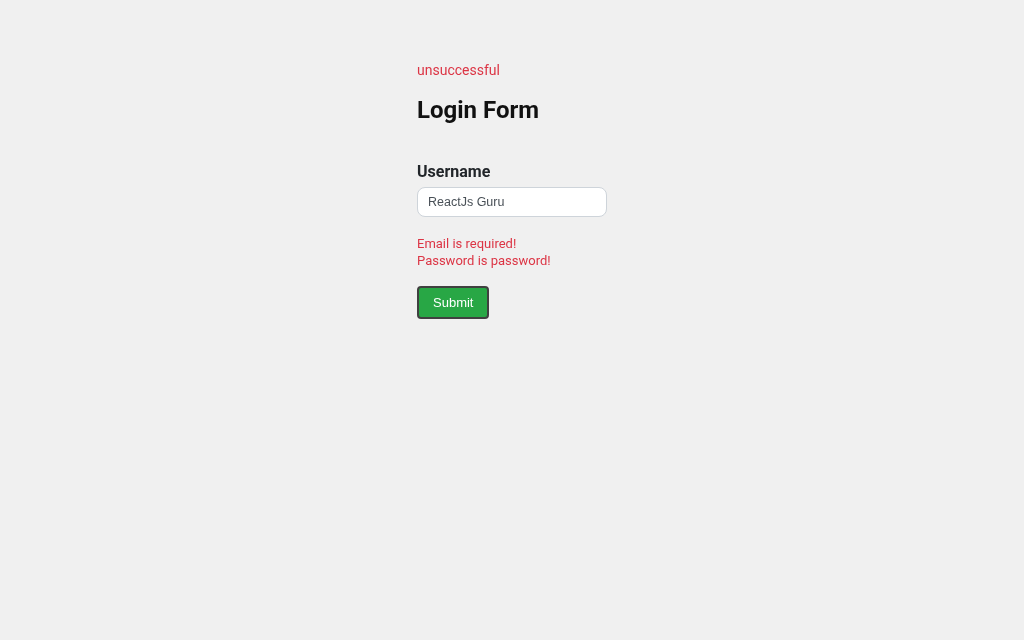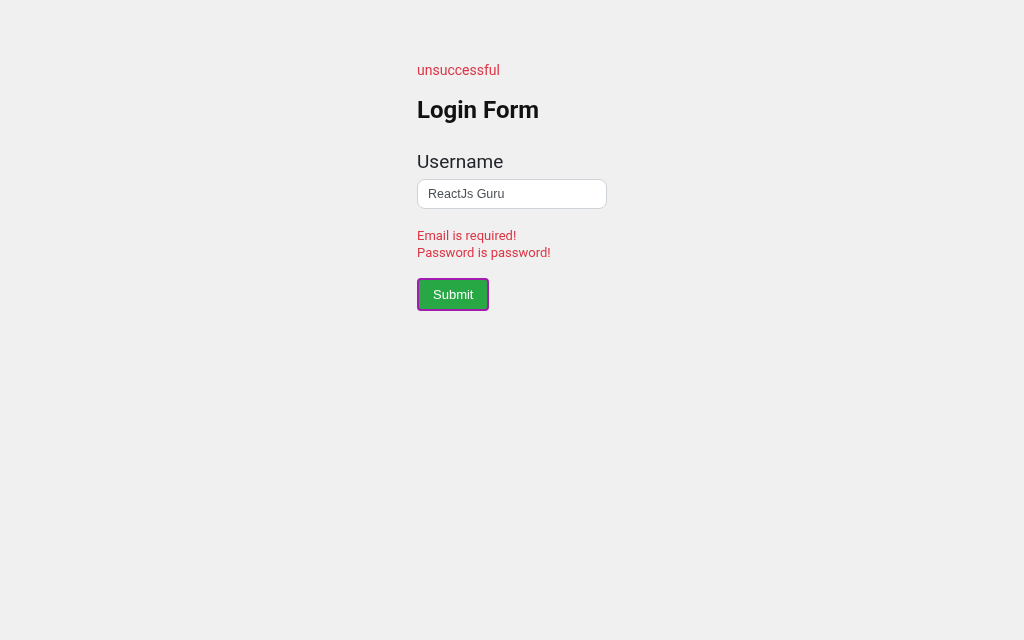--- a/index.html
+++ b/index.html
@@ -21,30 +21,31 @@
     }
     .status-message {
       color: #dc3545;
       font-size: 14px;
       margin-bottom: 18px;
     }
     .form-title {
       font-size: 24px;
       font-weight: 700;
       color: #111;
-      margin-bottom: 26px;
+      margin-bottom: 38px;
     }
     .form-group {
       margin-bottom: 25px;
     }
     .form-label {
       display: block;
-      font-size: 19px;
+      font-size: 16px;
       color: #212529;
       margin-bottom: 6px;
+      font-weight: bold;
     }
     .form-input {
       width: 190px;
       padding: 7px 10px;
       font-size: 12.5px;
       border: 1px solid #ced4da;
       border-radius: 8px;
       background-color: #fff;
       color: #495057;
     }
@@ -54,21 +55,21 @@
     }
     .error-message {
       color: #dc3545;
       font-size: 13px;
       margin-top: -6px;
       margin-bottom: 8px;
     }
     .submit-btn {
       background-color: #28a745;
       color: #fff;
-      border: 2px solid #a21caf;
+      border: 2px solid #404040;
       border-radius: 4px;
       padding: 7px 14px;
       font-size: 13px;
       cursor: pointer;
       margin-top: 10px;
     }
   </style>
 </head>
 <body>
 

